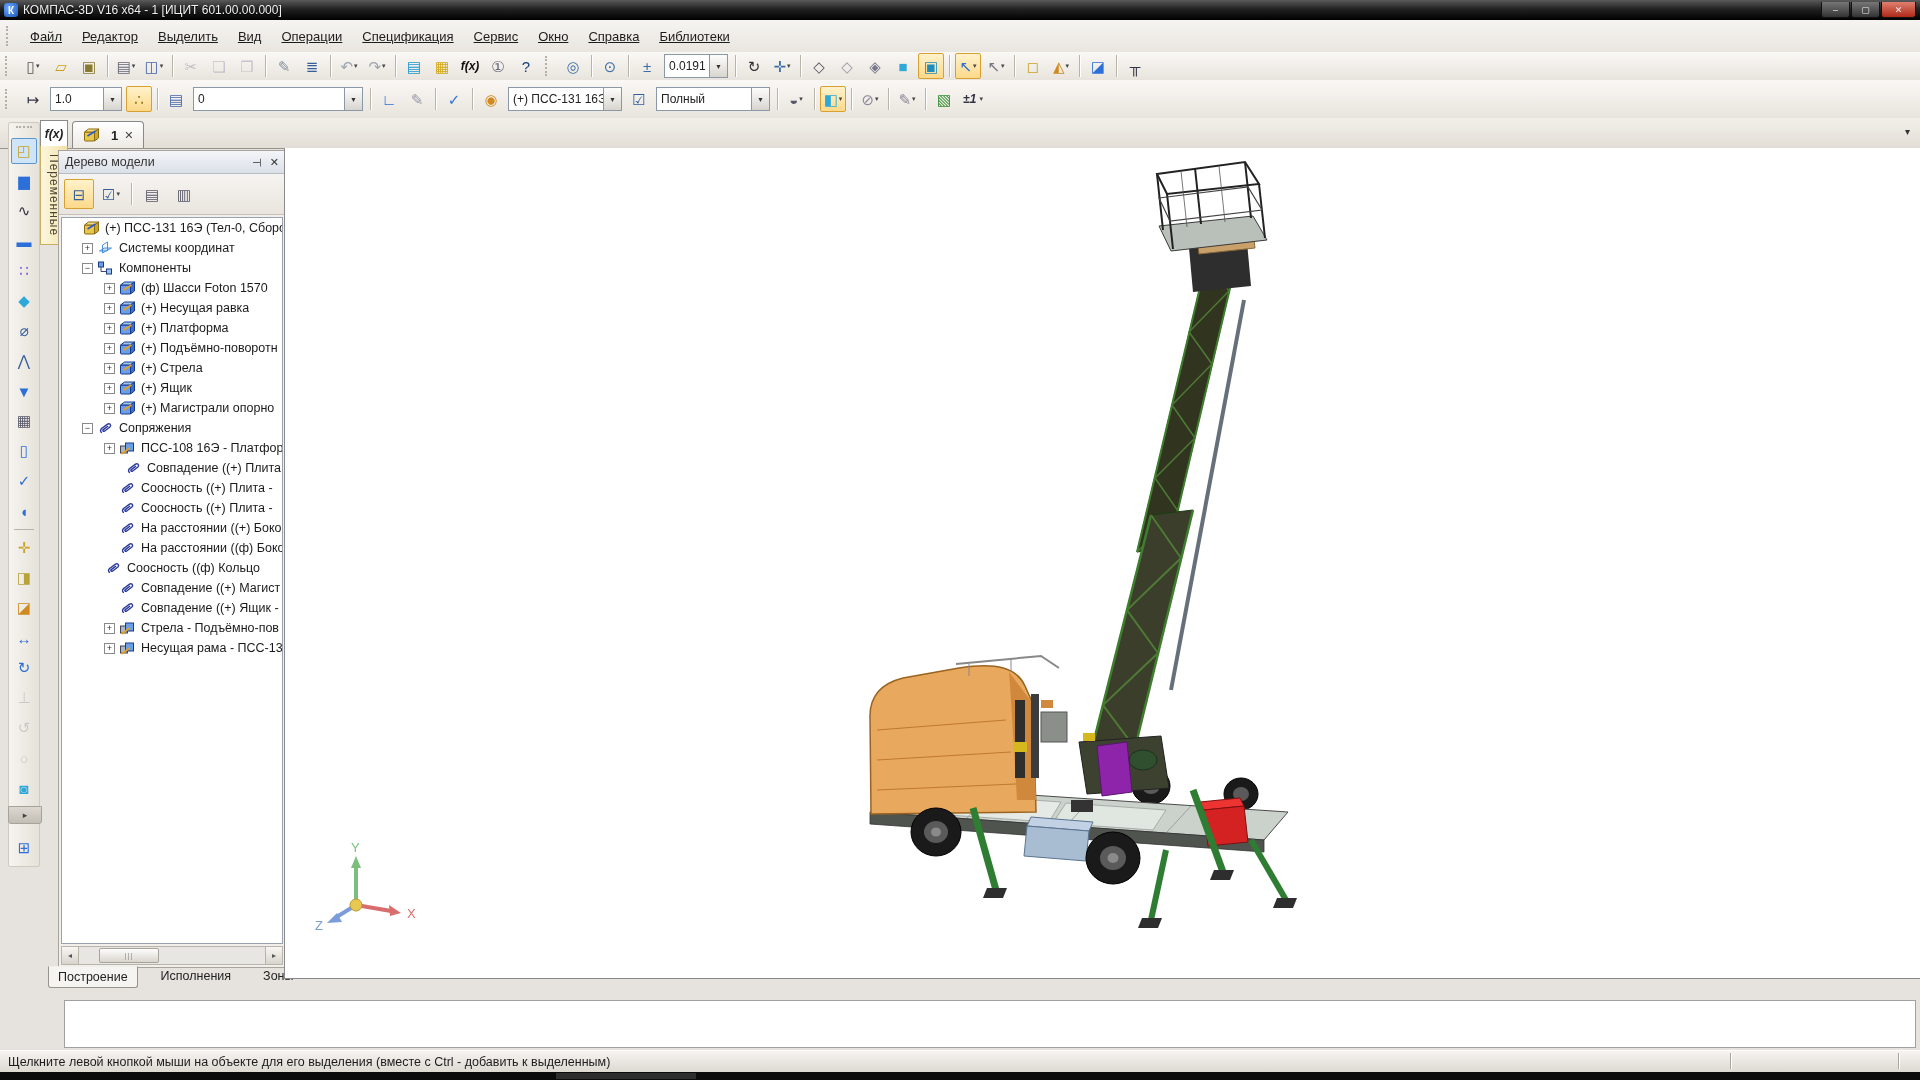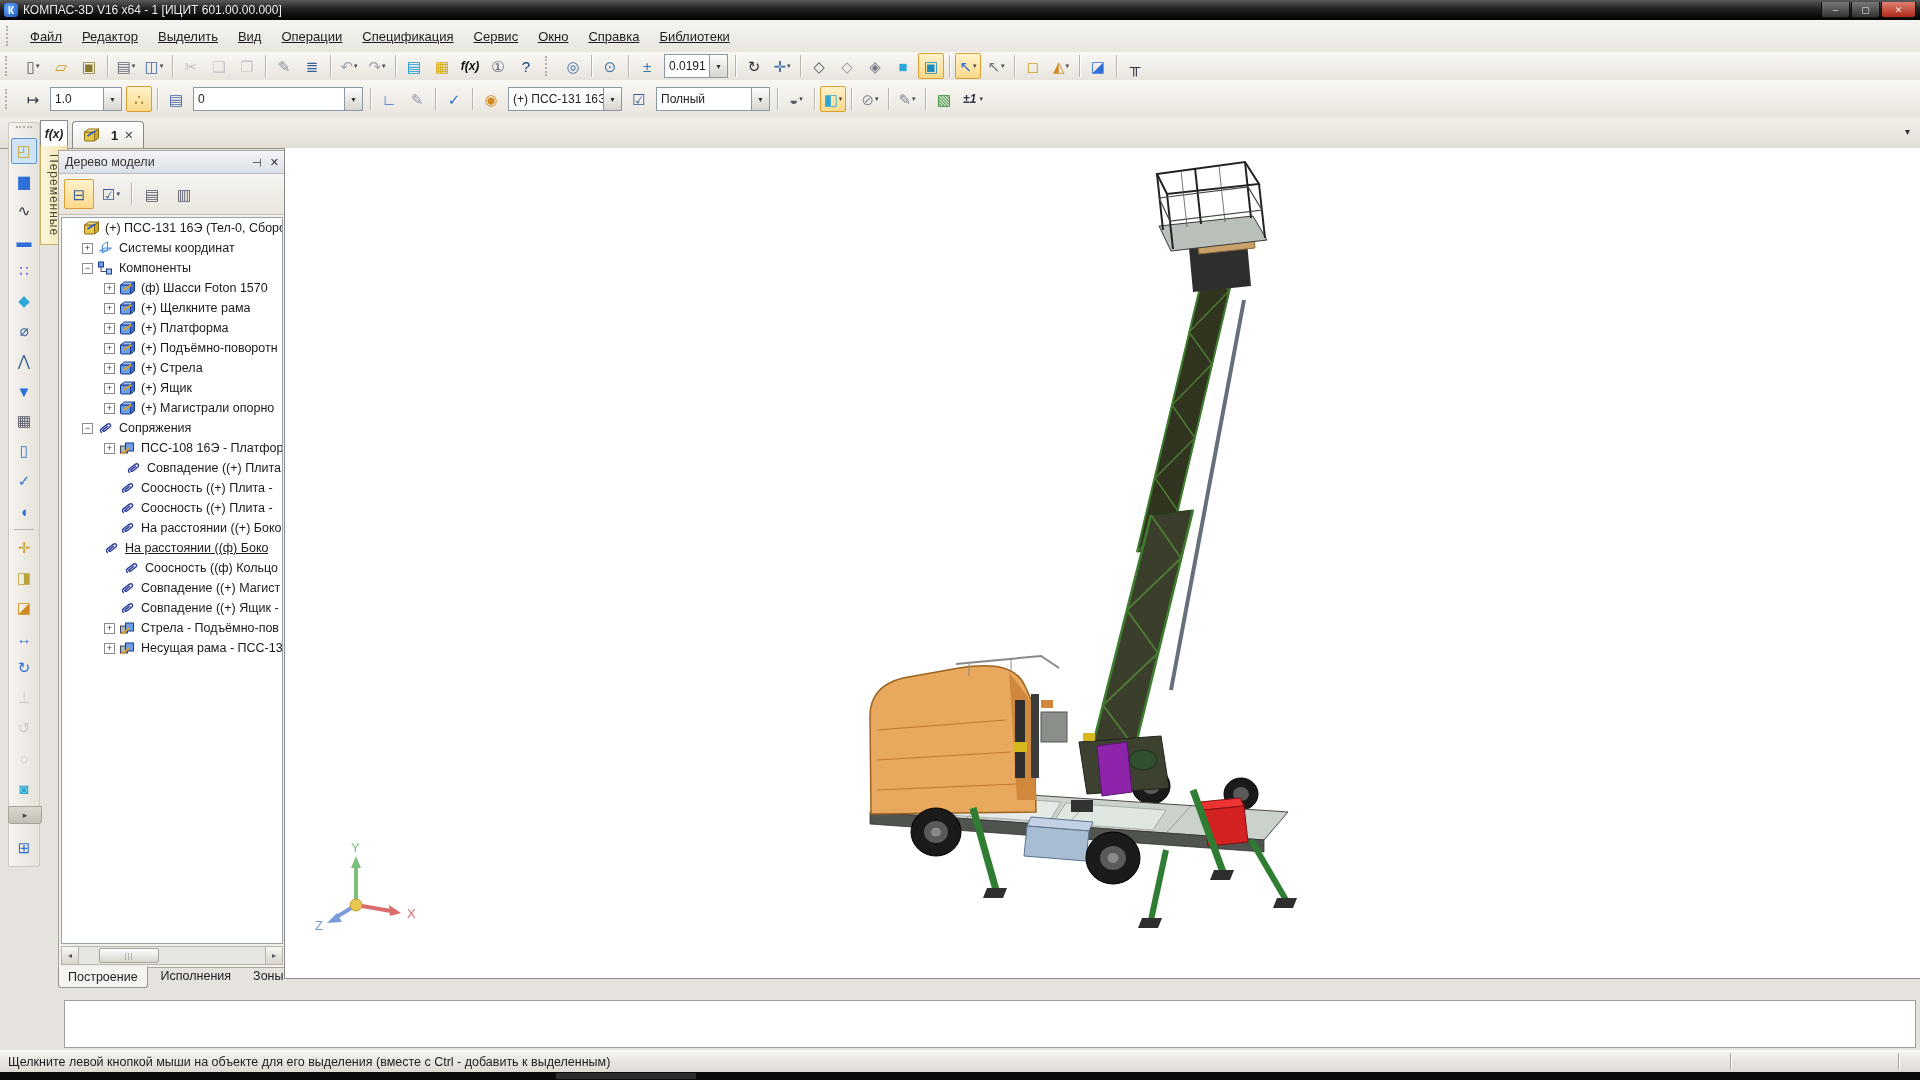--- a/index.html
+++ b/index.html
@@ -92,21 +92,21 @@
   .ticon{width:18px;height:16px;margin-right:4px;flex:none;display:flex;align-items:center;}
   .tlabel{overflow:hidden;}
   .hscroll{height:17px;margin:0 2px 2px 2px;background:#e8e6e2;border:1px solid #b9b4aa;display:flex;align-items:center;}
   .harrow{width:16px;height:100%;background:linear-gradient(#f8f6f3,#d8d4cd);border-right:1px solid #b9b4aa;
     display:flex;align-items:center;justify-content:center;font-size:8px;color:#555;}
   .harrow.r{margin-left:auto;border-left:1px solid #b9b4aa;border-right:none;}
   .hthumb{width:58px;height:13px;margin-left:20px;background:linear-gradient(#fdfdfc,#d9d5ce);border:1px solid #a9a49b;
     border-radius:2px;display:flex;align-items:center;justify-content:center;font-size:7px;color:#888;letter-spacing:1px;}
 
   
-  .bottomtabs{left:58px;top:966px;width:300px;height:26px;display:flex;align-items:flex-start;gap:4px;}
+  .bottomtabs{left:48px;top:966px;width:300px;height:26px;display:flex;align-items:flex-start;gap:14px;}
   .btab{padding:3px 9px;font-size:12.5px;color:#222;}
   .btab.active{background:#f6f4f1;border:1px solid #97948d;border-top:1px solid #f1efec;border-radius:0 0 3px 3px;}
 
   
   .viewport{left:284px;top:148px;width:1636px;height:830px;background:#fff;border-left:1px solid #8a8a8a;
     border-bottom:1px solid #8a8a8a;overflow:hidden;}
   .viewport svg{position:absolute;left:0;top:0;width:100%;height:100%;}
 
   
   .whitepanel{left:64px;top:1000px;width:1850px;height:46px;background:#fff;border:1px solid #a0a0a0;}
@@ -519,21 +519,21 @@
       <div class="trow" style="padding-left: 42px;">
         <span class="exp">+</span>
         <span class="ticon">
           <svg width="17" height="16" viewBox="0 0 16 16">
             <rect x="1" y="5" width="10" height="9" rx="1" fill="#6aa0e8" stroke="#1a3a8a"></rect>
             <polygon points="1,5 5,2 15,2 11,5" fill="#9ec4f4" stroke="#1a3a8a"></polygon>
             <polygon points="11,5 15,2 15,11 11,14" fill="#3a6ed0" stroke="#1a3a8a"></polygon>
             <line x1="4" y1="10" x2="12" y2="5" stroke="#e8a020" stroke-width="1.6"></line>
           </svg>
         </span>
-        <span class="tlabel">(+) Щелкните рама</span>
+        <span class="tlabel">(+) Несущая равка</span>
       </div>
       <div class="trow" style="padding-left: 42px;">
         <span class="exp">+</span>
         <span class="ticon">
           <svg width="17" height="16" viewBox="0 0 16 16">
             <rect x="1" y="5" width="10" height="9" rx="1" fill="#6aa0e8" stroke="#1a3a8a"></rect>
             <polygon points="1,5 5,2 15,2 11,5" fill="#9ec4f4" stroke="#1a3a8a"></polygon>
             <polygon points="11,5 15,2 15,11 11,14" fill="#3a6ed0" stroke="#1a3a8a"></polygon>
             <line x1="4" y1="10" x2="12" y2="5" stroke="#e8a020" stroke-width="1.6"></line>
           </svg>
@@ -637,30 +637,30 @@
       </div>
       <div class="trow" style="padding-left: 42px;">
         <span class="exp none">+</span>
         <span class="ticon">
           <svg width="17" height="16" viewBox="0 0 16 16">
             <path d="M4.5 12.5 C2.5 12.5 2.5 9.5 4.5 8.2 L10 4.2 C12.2 2.8 14.2 5.2 12.4 7 L7.2 11 C6 12 4.6 10.6 5.8 9.6 L10.6 6.0" fill="none" stroke="#2a3a9a" stroke-width="1.4"></path>
           </svg>
         </span>
         <span class="tlabel">На расстоянии ((+) Боко</span>
       </div>
-      <div class="trow" style="padding-left: 26px; text-decoration: underline;">
+      <div class="trow" style="padding-left: 42px;">
         <span class="exp none">+</span>
         <span class="ticon">
           <svg width="17" height="16" viewBox="0 0 16 16">
             <path d="M4.5 12.5 C2.5 12.5 2.5 9.5 4.5 8.2 L10 4.2 C12.2 2.8 14.2 5.2 12.4 7 L7.2 11 C6 12 4.6 10.6 5.8 9.6 L10.6 6.0" fill="none" stroke="#2a3a9a" stroke-width="1.4"></path>
           </svg>
         </span>
         <span class="tlabel">На расстоянии ((ф) Боко</span>
       </div>
-      <div class="trow" style="padding-left: 46px;">
+      <div class="trow" style="padding-left: 28px;">
         <span class="exp none">+</span>
         <span class="ticon">
           <svg width="17" height="16" viewBox="0 0 16 16">
             <path d="M4.5 12.5 C2.5 12.5 2.5 9.5 4.5 8.2 L10 4.2 C12.2 2.8 14.2 5.2 12.4 7 L7.2 11 C6 12 4.6 10.6 5.8 9.6 L10.6 6.0" fill="none" stroke="#2a3a9a" stroke-width="1.4"></path>
           </svg>
         </span>
         <span class="tlabel">Соосность ((ф) Кольцо</span>
       </div>
       <div class="trow" style="padding-left: 42px;">
         <span class="exp none">+</span>

